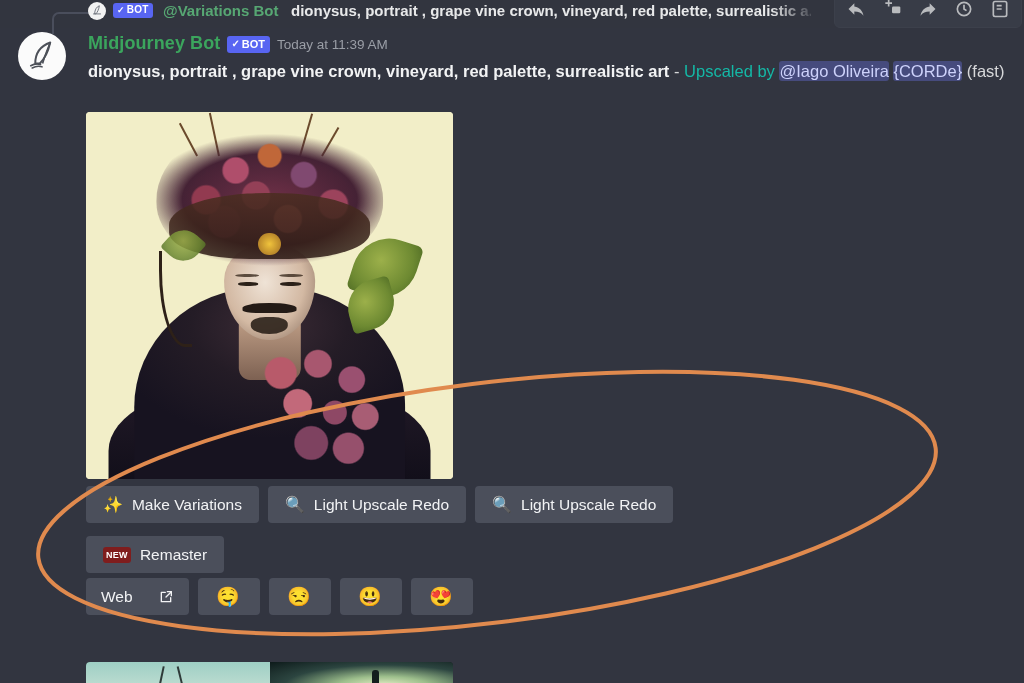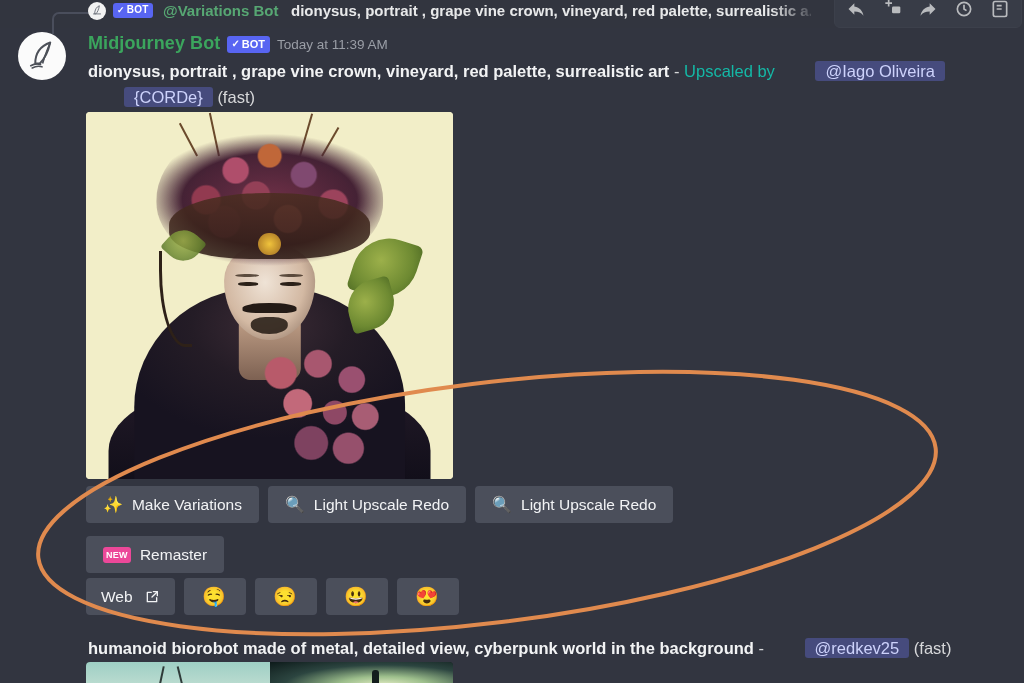--- a/index.html
+++ b/index.html
@@ -114,23 +114,22 @@
     position: absolute; left: 88px; top: 58px;
     width: 928px;
     font-size: 16.5px; line-height: 26px;
     color: #e6e7e8;
   }
   .prompt-strong { font-weight: bold; color: #f2f3f4; }
   .dash { color: #d7d8da; font-weight: normal; }
   .up-by { color: #14b8a6; font-weight: normal; }
   .mention {
     background: #464b7d; color: #cdd2fb;
-    border-radius: 3px; padding: 1px 10px;
+    border-radius: 3px; padding: 1px 0;
     font-weight: normal;
-    margin-left: 36px;
   }
   .fast { color: #d7d8da; font-weight: normal; }
 
   
   .attachment {
     position: absolute; left: 86px; top: 112px;
     width: 367px; height: 367px;
     border-radius: 4px;
     overflow: hidden;
     background: #f3eec5;
@@ -280,26 +279,26 @@
     padding: 0 17px;
     cursor: pointer;
     white-space: nowrap;
   }
   .dbtn .emo { font-size: 16px; line-height: 1; display:flex; align-items:center;}
   .emoji-btn {
     width: 62px; height: 37px;
     padding: 0;
     font-size: 19px;
   }
-  .web-btn { padding: 0 15px; gap: 11px; }
+  .web-btn { padding: 0 15px; gap: 25px; }
   .ext-icon { display: inline-flex; }
 
   
   .new-badge {
-    background: #ec4899; color: #fff;
+    background: #7f1d1d; color: #fff;
     font-size: 9px; font-weight: bold;
     letter-spacing: .3px;
     padding: 3px 3px; border-radius: 3px;
     line-height: 10px;
   }
   .upmax-icon {
     width: 20px; height: 20px; border-radius: 3px;
     background: #4a9ae1;
     display: flex; align-items: center; justify-content: center;
     color: #fff; font-size: 11px; line-height: 1;
@@ -496,26 +495,20 @@
       <span>😒</span>
     </button>
     <button class="dbtn emoji-btn">
       <span>😃</span>
     </button>
     <button class="dbtn emoji-btn">
       <span>😍</span>
     </button>
   </div>
 
-  <div class="next-msg">
-    <span class="prompt-strong">humanoid biorobot made of metal, detailed view, cyberpunk world in the background</span>
-    <span class="dash">-</span>
-    <span class="mention">@redkev25</span>
-    <span class="fast">(fast)</span>
-  </div>
 
   <div class="next-attach">
     <div class="na-l"></div>
     <div class="na-r"></div>
   </div>
 
   <svg class="annotation" viewBox="0 0 1024 683">
     <ellipse id="annot-ellipse" cx="487" cy="503" rx="452" ry="120" fill="none" stroke="#e08a4e" stroke-width="4" transform="rotate(-7 487 503)"></ellipse>
   </svg>
 

